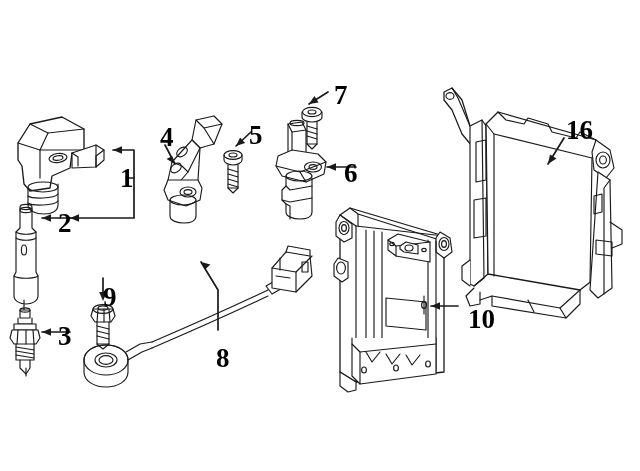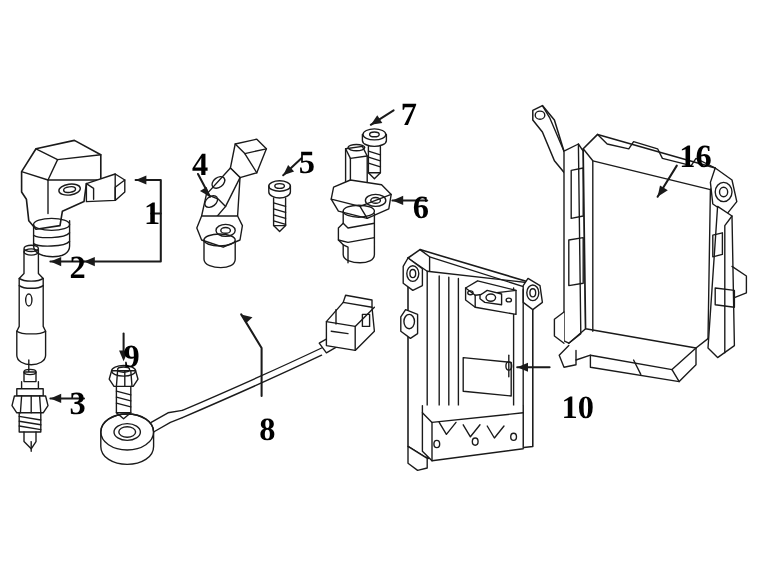--- a/index.html
+++ b/index.html
@@ -291,16 +291,16 @@
 
   <div class="cal" style="left:120px;top:165px;">1</div>
   <div class="cal" style="left:58px;top:210px;">2</div>
   <div class="cal" style="left:58px;top:323px;">3</div>
   <div class="cal" style="left:160px;top:124px;">4</div>
   <div class="cal" style="left:249px;top:122px;">5</div>
   <div class="cal" style="left:344px;top:160px;">6</div>
   <div class="cal" style="left:334px;top:82px;">7</div>
   <div class="cal" style="left:216px;top:345px;">8</div>
   <div class="cal" style="left:103px;top:284px;">9</div>
-  <div class="cal" style="left:468px;top:306px;margin-top:20px;">10</div>
+  <div class="cal" style="left:468px;top:306px;">10</div>
   <div class="cal" style="left:566px;top:117px;">16</div>
 
 </div>
 
 </body></html>

